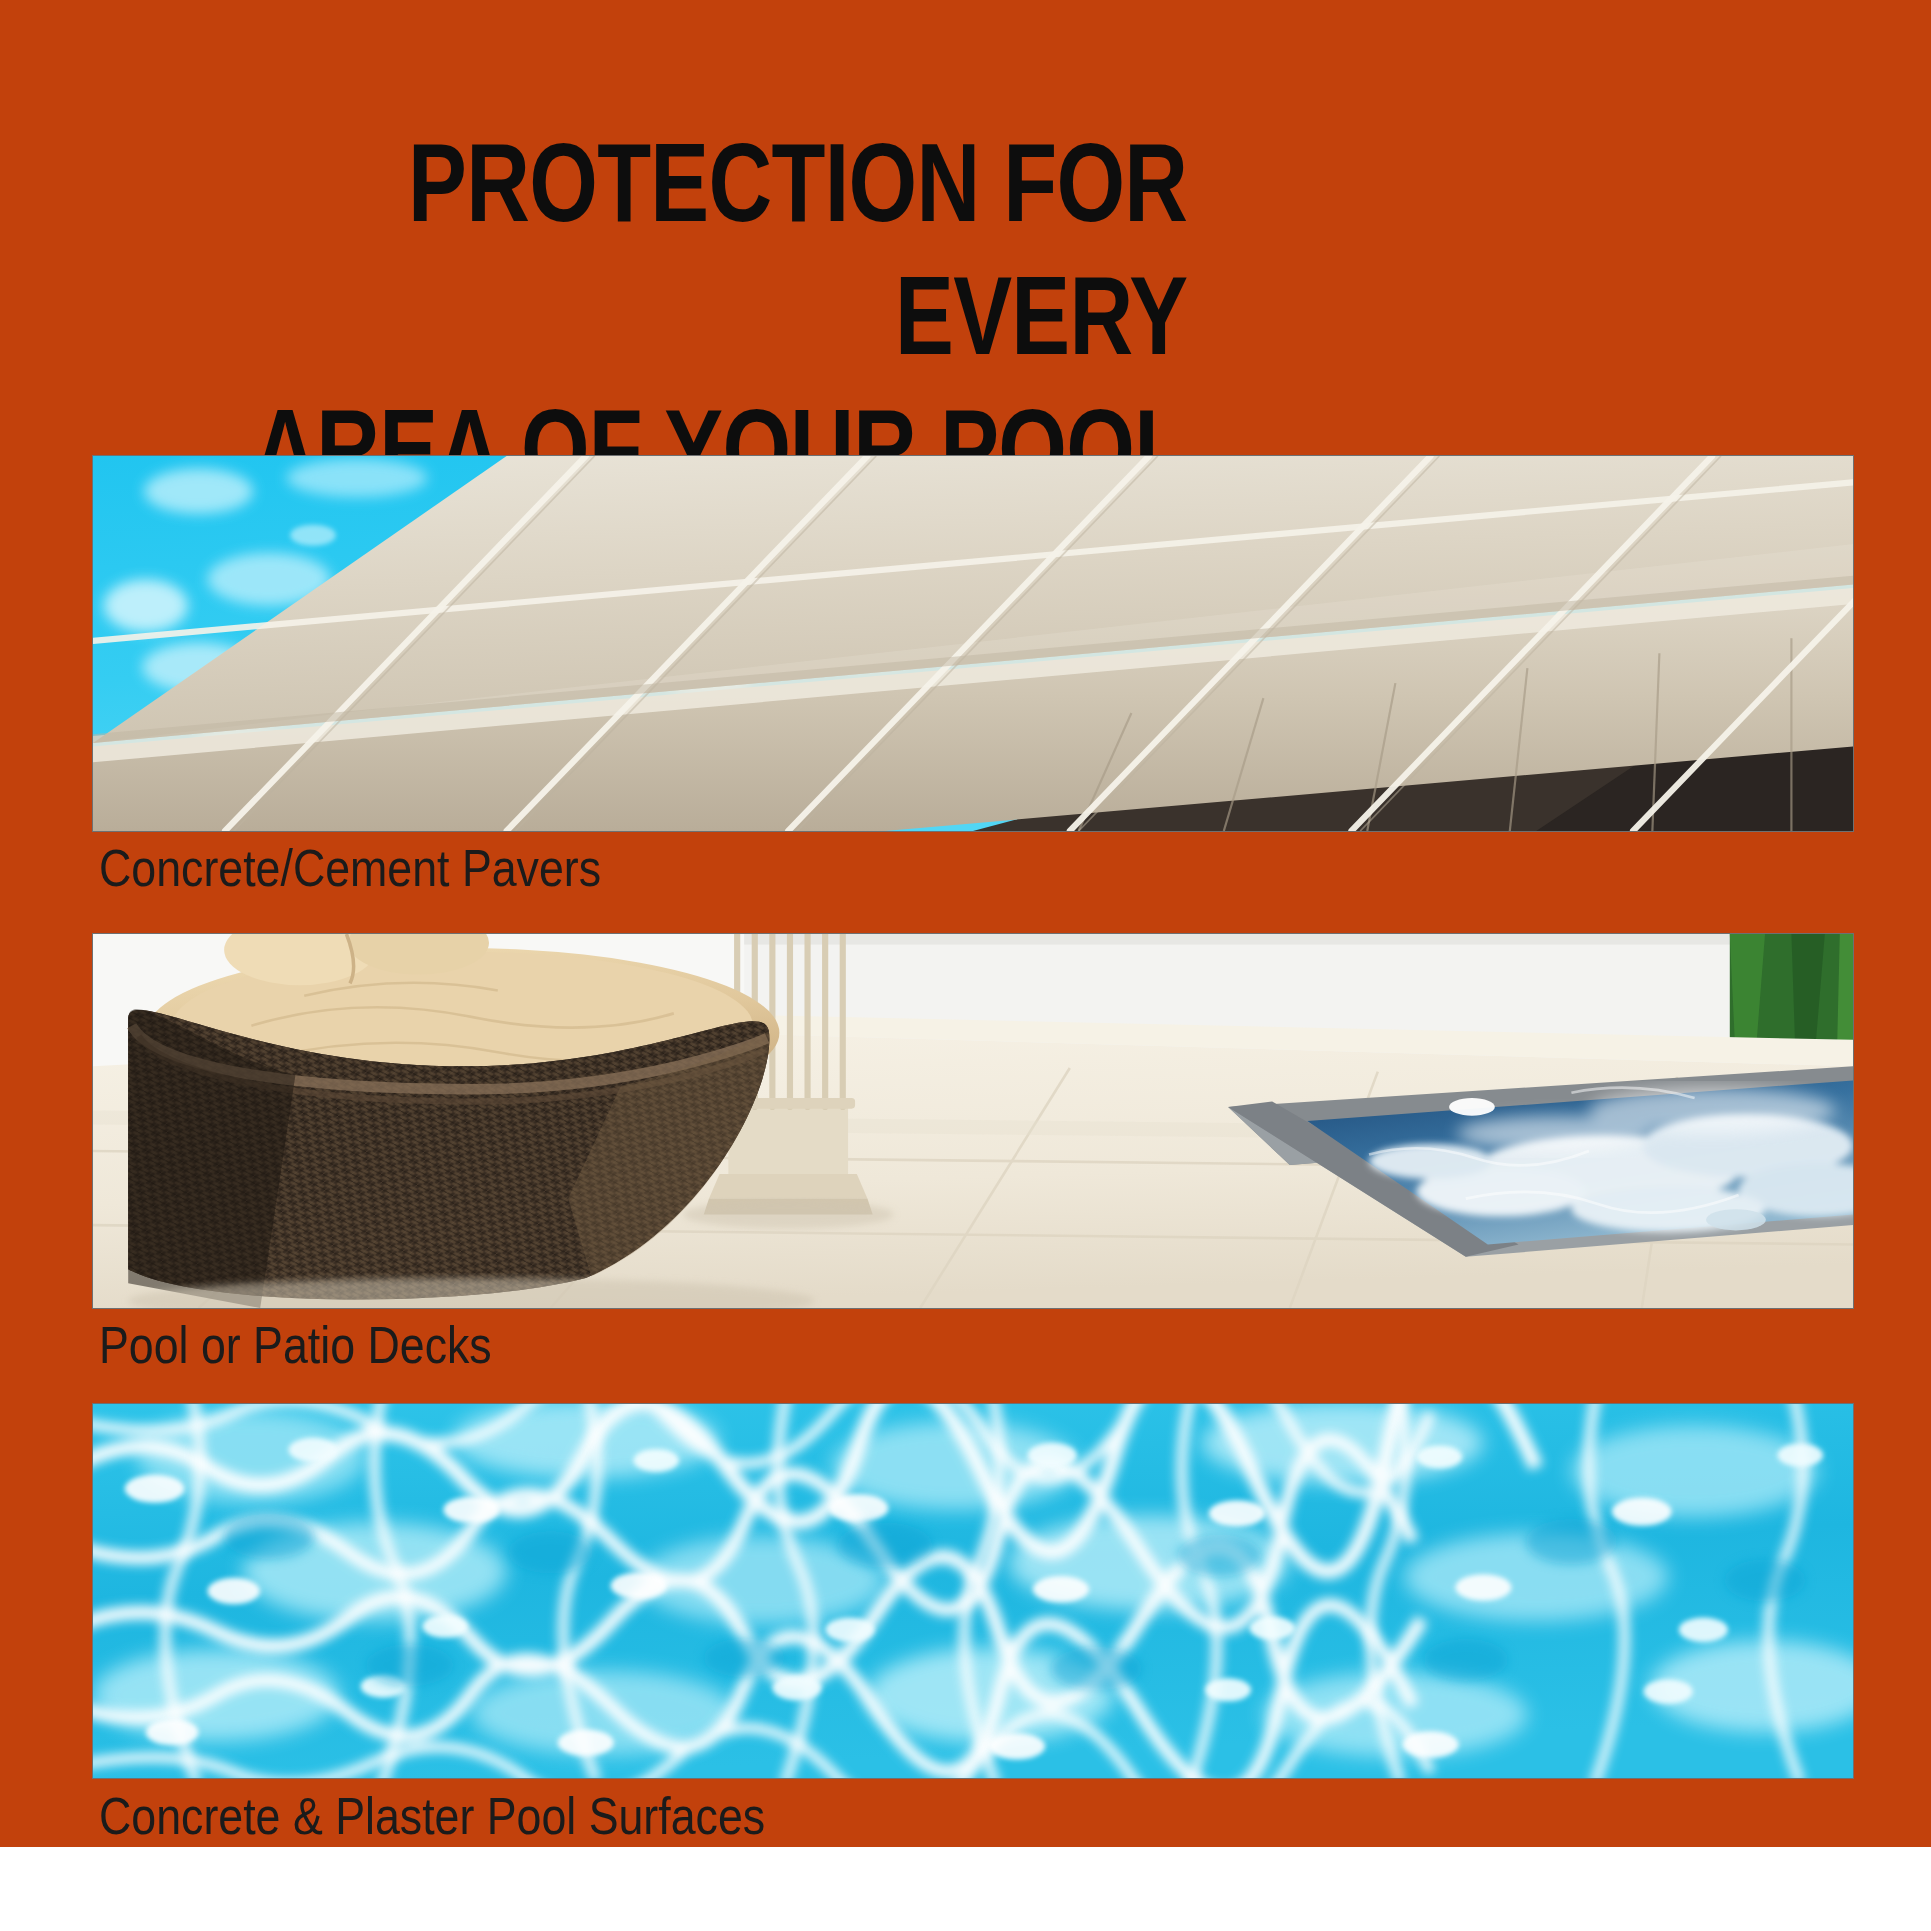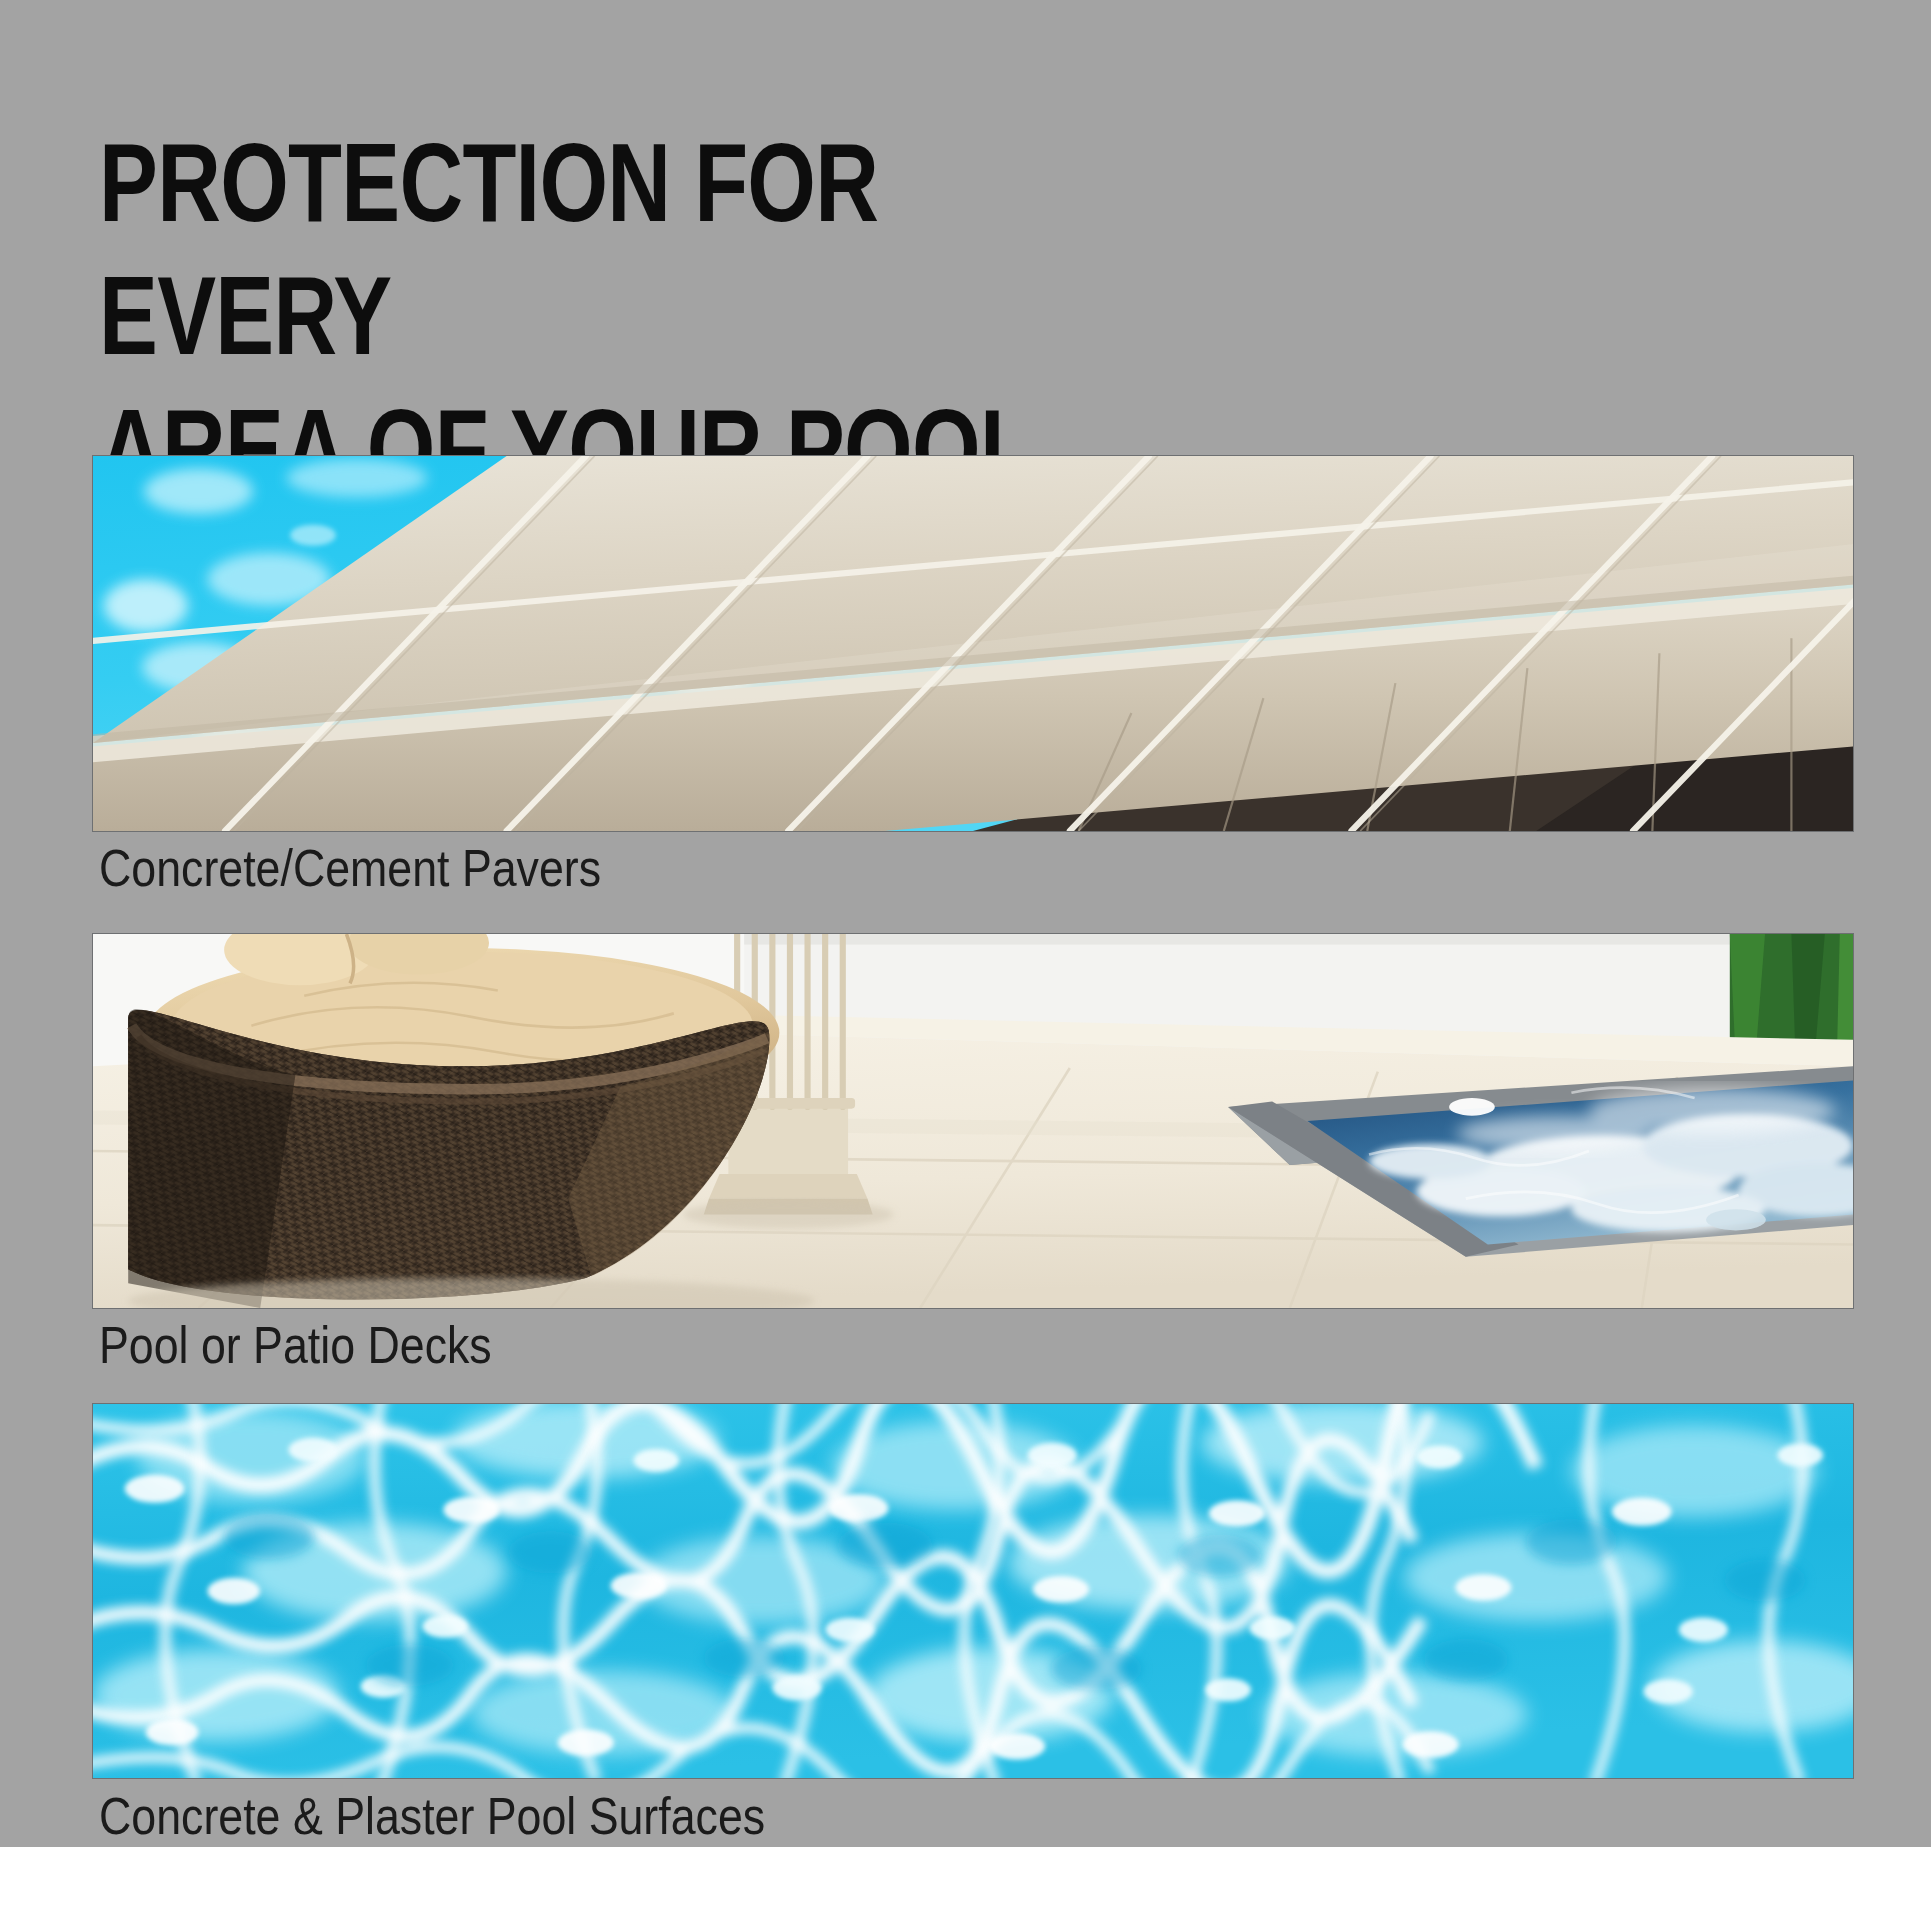--- a/index.html
+++ b/index.html
@@ -3,21 +3,21 @@
 <meta charset="utf-8">
 <style>
   html,body{margin:0;padding:0;}
   body{
     width:1931px;height:1931px;
     background:#ffffff;
     font-family:"Liberation Sans", sans-serif;
     overflow:hidden;
     position:relative;
   }
-  .page{position:absolute;left:0;top:0;width:1931px;height:1847px;background:#a3a3a3;}
+  .page{position:absolute;left:0;top:0;width:1931px;height:1847px;background:#c2410c;text-align:right;}
 
   
   .headline{
     position:absolute;
     left:99px; top:117px;
     width:1369px;
     color:#0d0d0d;
     font-family:"Liberation Sans", sans-serif;
     font-weight:bold;
     font-size:111px;

